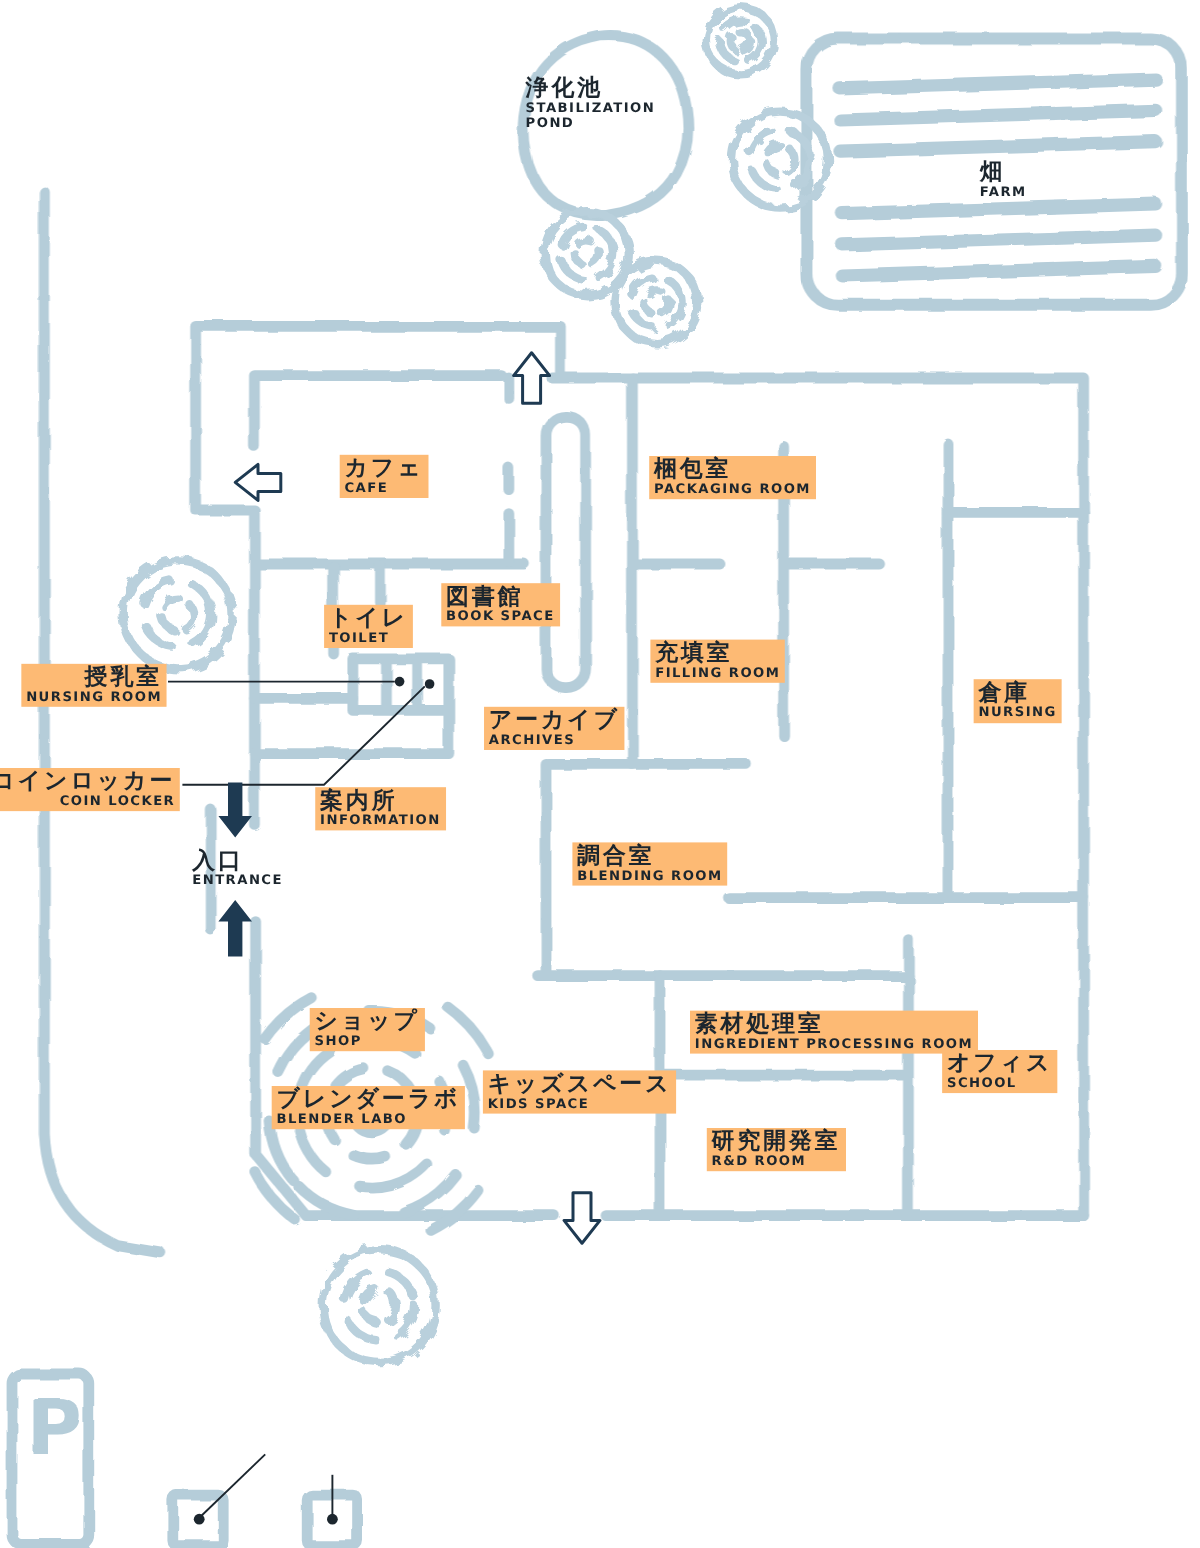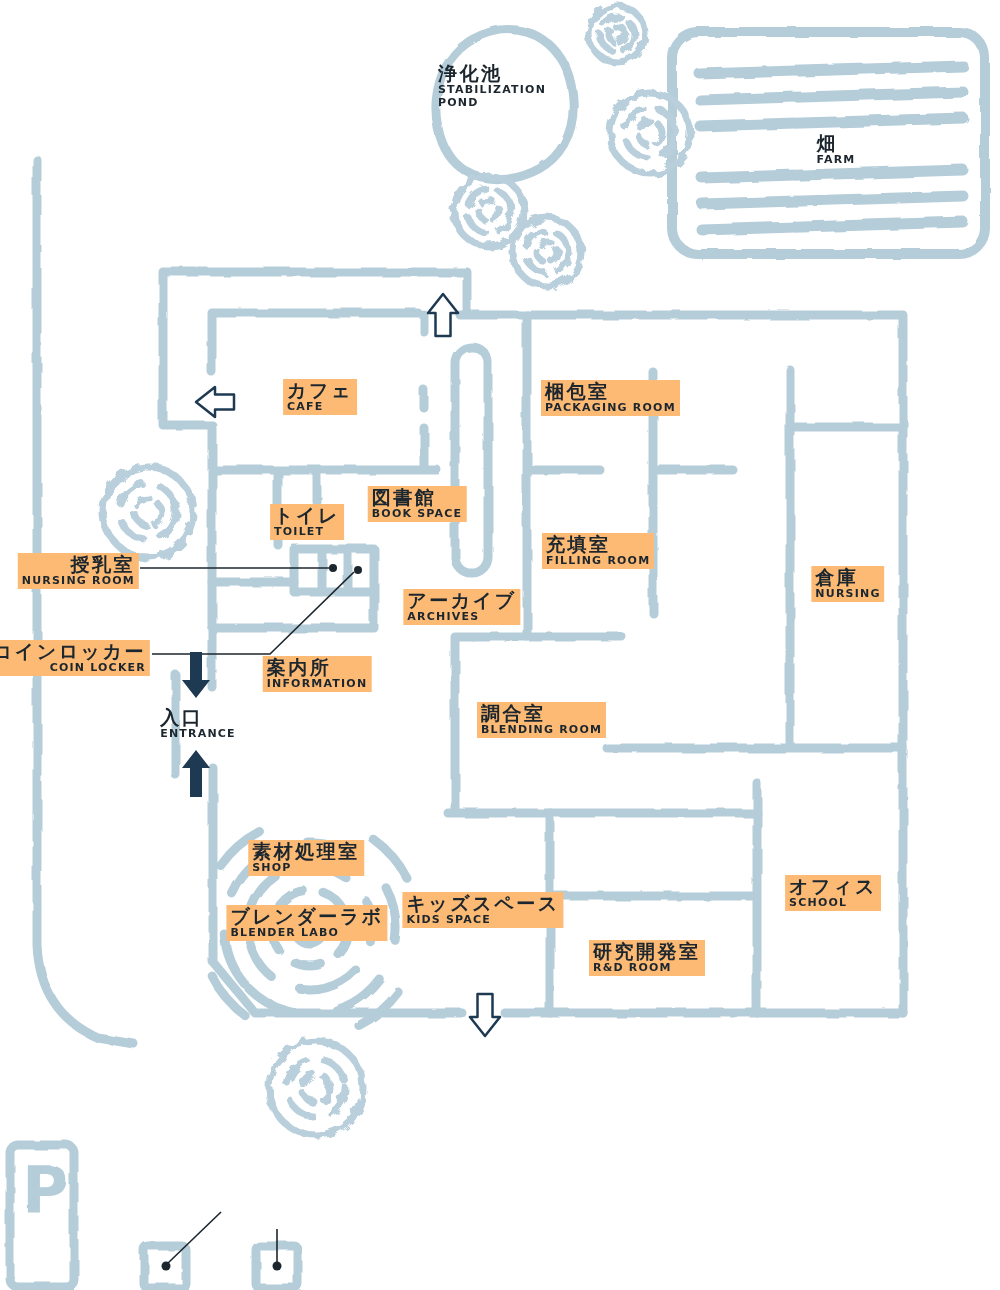--- a/index.html
+++ b/index.html
@@ -186,31 +186,35 @@
     </div>
 <div class="label lc" style="left:462px;top:589px">
       <div class="jp">アーカイブ</div>
       <div class="en">ARCHIVES</div>
     </div>
 <div class="label ll" style="left:477px;top:702px">
       <div class="jp">調合室</div>
       <div class="en">BLENDING ROOM</div>
     </div>
 <div class="label lc" style="left:306px;top:840px">
-      <div class="jp">素材処理室</div>
+      <div class="jp">ショップ</div>
       <div class="en">SHOP</div>
     </div>
 <div class="label lc" style="left:307px;top:905px">
       <div class="jp">ブレンダーラボ</div>
       <div class="en">BLENDER LABO</div>
     </div>
 <div class="label lc" style="left:483px;top:892px">
       <div class="jp">キッズスペース</div>
       <div class="en">KIDS SPACE</div>
     </div>
+<div class="label ll" style="left:575px;top:842px">
+      <div class="jp">素材処理室</div>
+      <div class="en">INGREDIENT PROCESSING ROOM</div>
+    </div>
 <div class="label ll" style="left:589px;top:940px">
       <div class="jp">研究開発室</div>
       <div class="en">R&amp;D ROOM</div>
     </div>
 <div class="label lc" style="left:833px;top:875px">
       <div class="jp">オフィス</div>
       <div class="en">SCHOOL</div>
     </div>
 
 </div>

